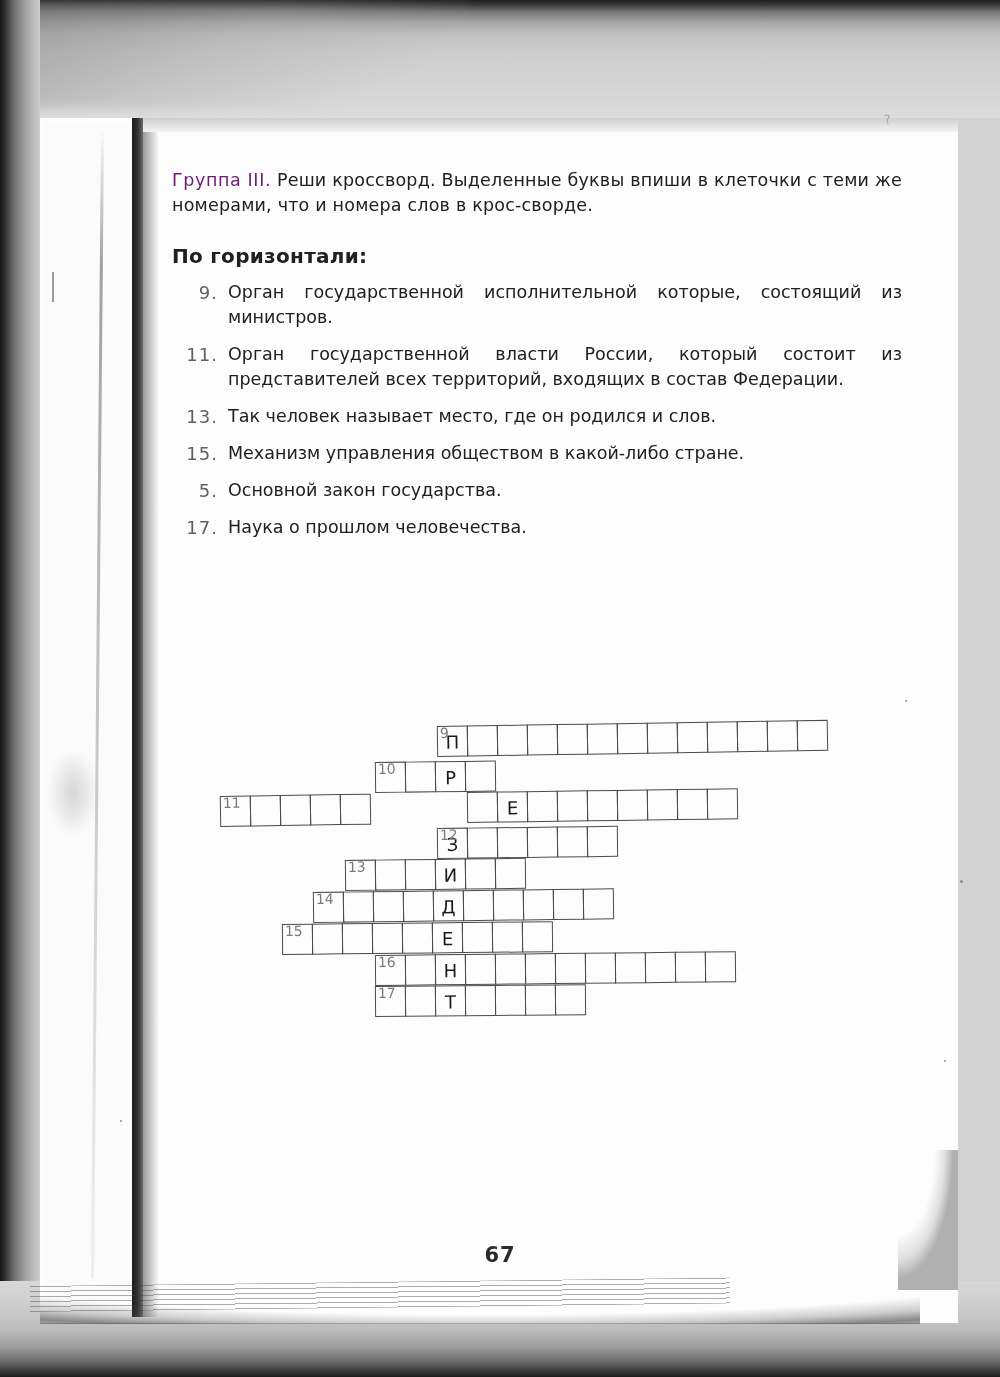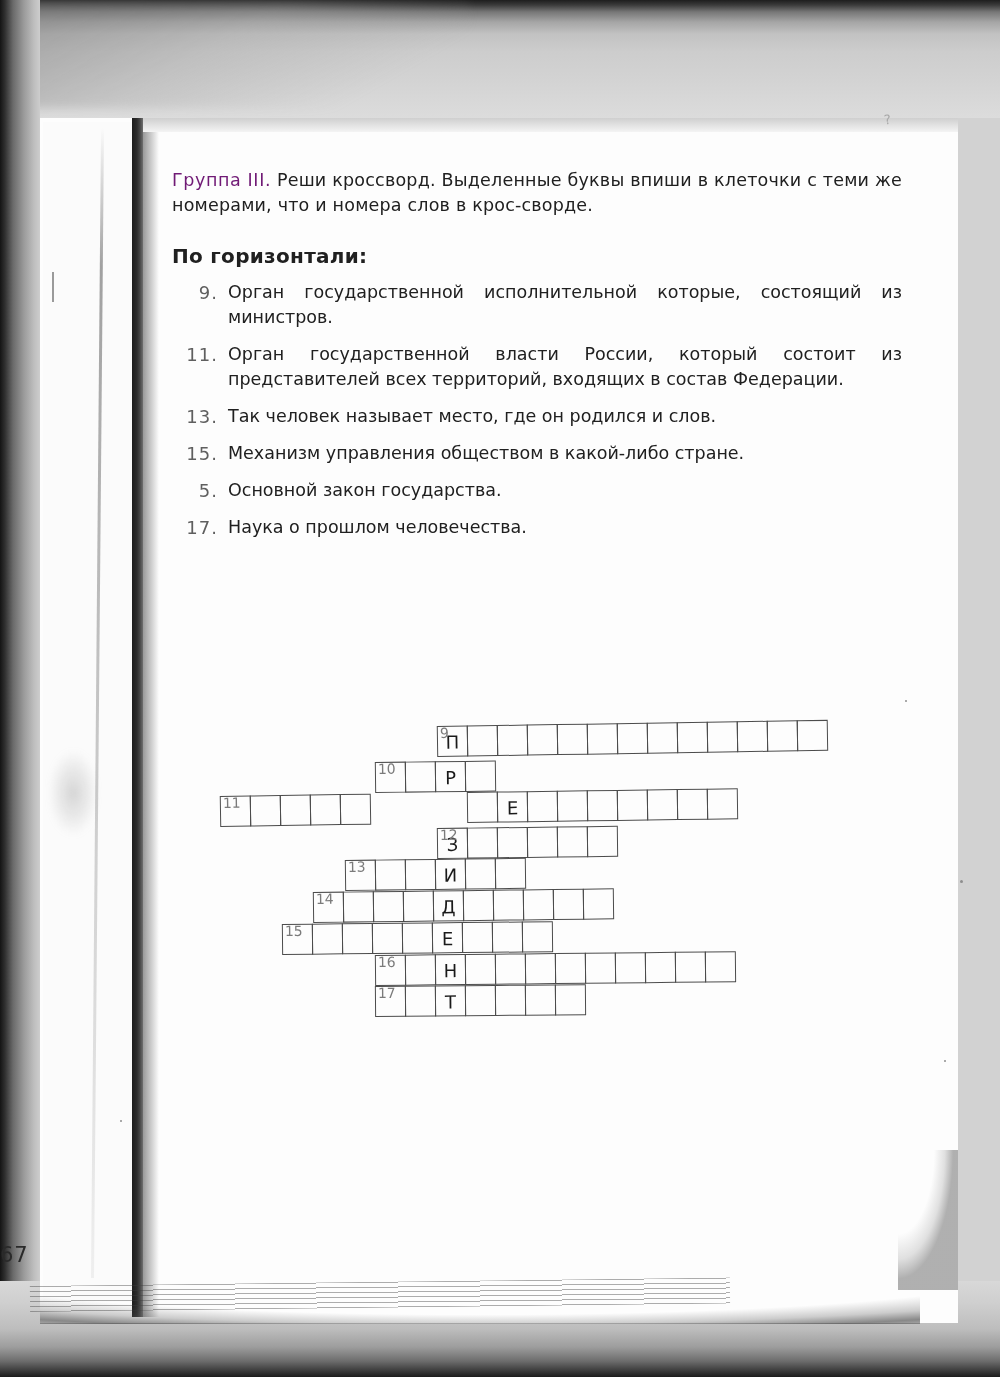--- a/index.html
+++ b/index.html
@@ -136,22 +136,22 @@
   .cell:first-child{margin-left:0;}
   .cell .cnum{
     position:absolute;left:2px;top:-1px;
     font-size:14px;color:#7b7b7b;line-height:14px;letter-spacing:0;
   }
   .cell .letter{
     font-size:18px;color:#1a1a1a;line-height:21px;padding-bottom:3px;
   }
 
   .page-number{
-    position:absolute;left:0;top:1243px;width:1000px;
-    font-size:21px;font-weight:normal;color:#2a2a2a;letter-spacing:1px;
+    position:absolute;left:0;top:1243px;width:1000px;text-align:center;
+    font-size:21px;font-weight:bold;color:#2a2a2a;letter-spacing:1px;
   }
   .corner-mark{
     position:absolute;left:884px;top:112px;font-size:13px;color:#a8a8a8;
     transform:rotate(-8deg);
   }
 </style>
 </head>
 <body>
 
 <div class="scan-bed"></div>

